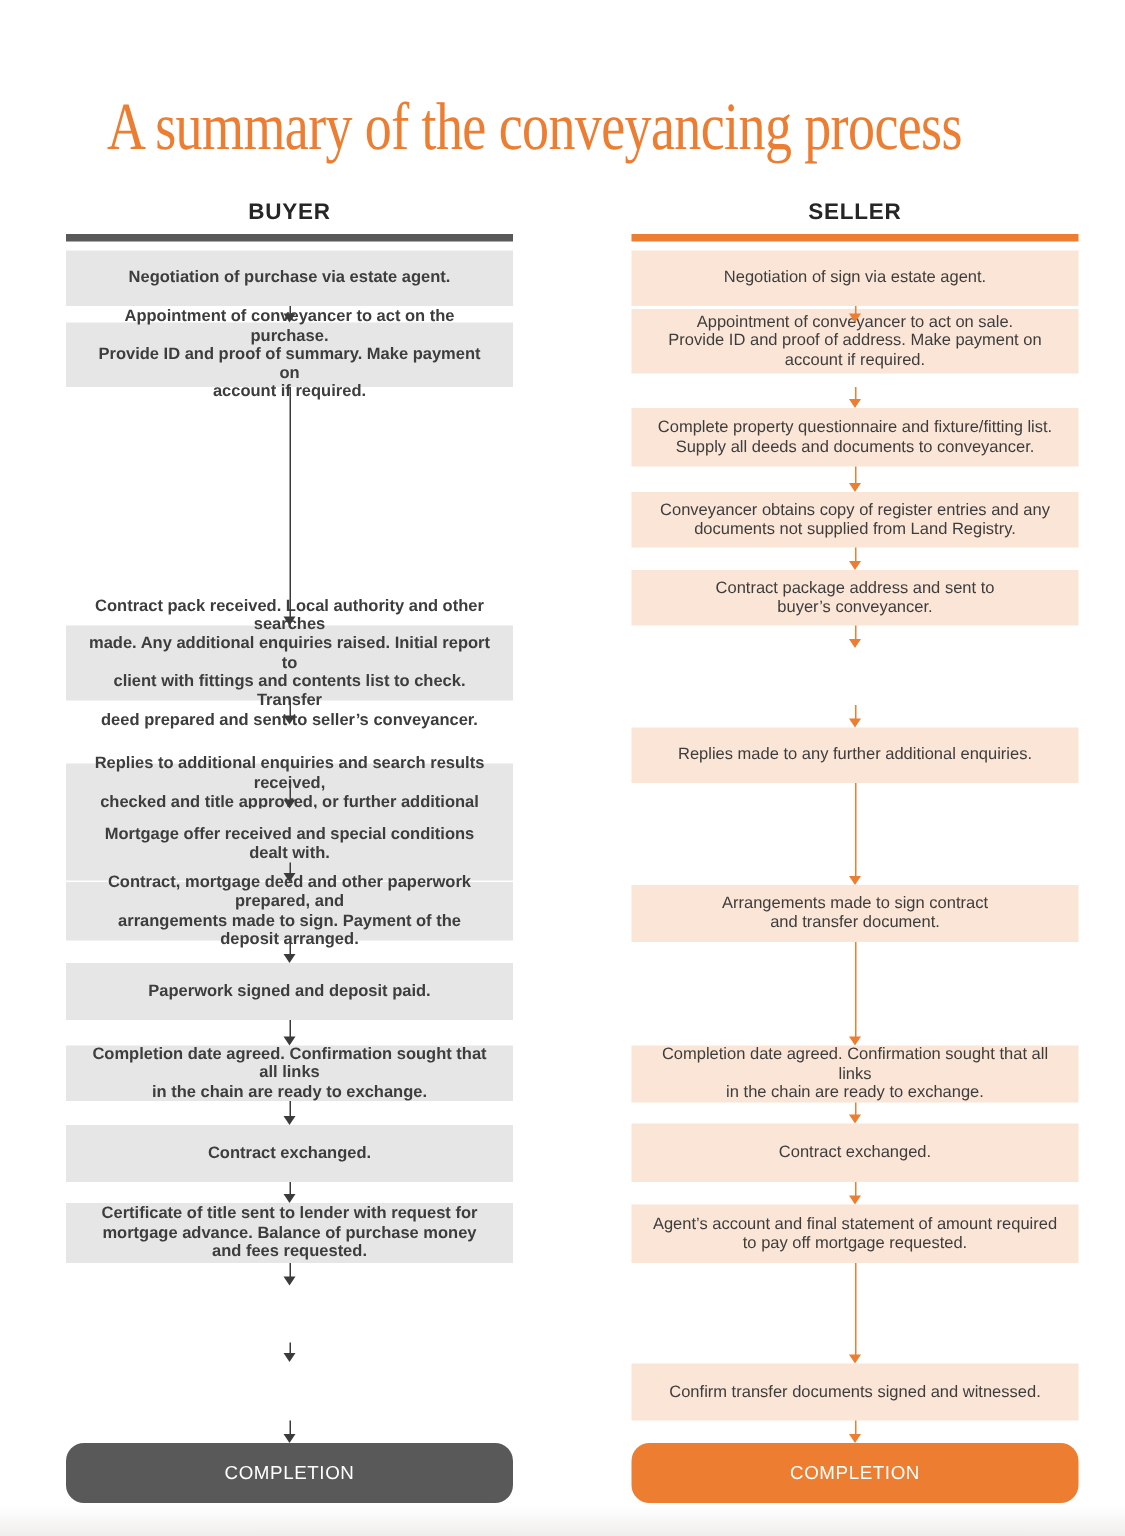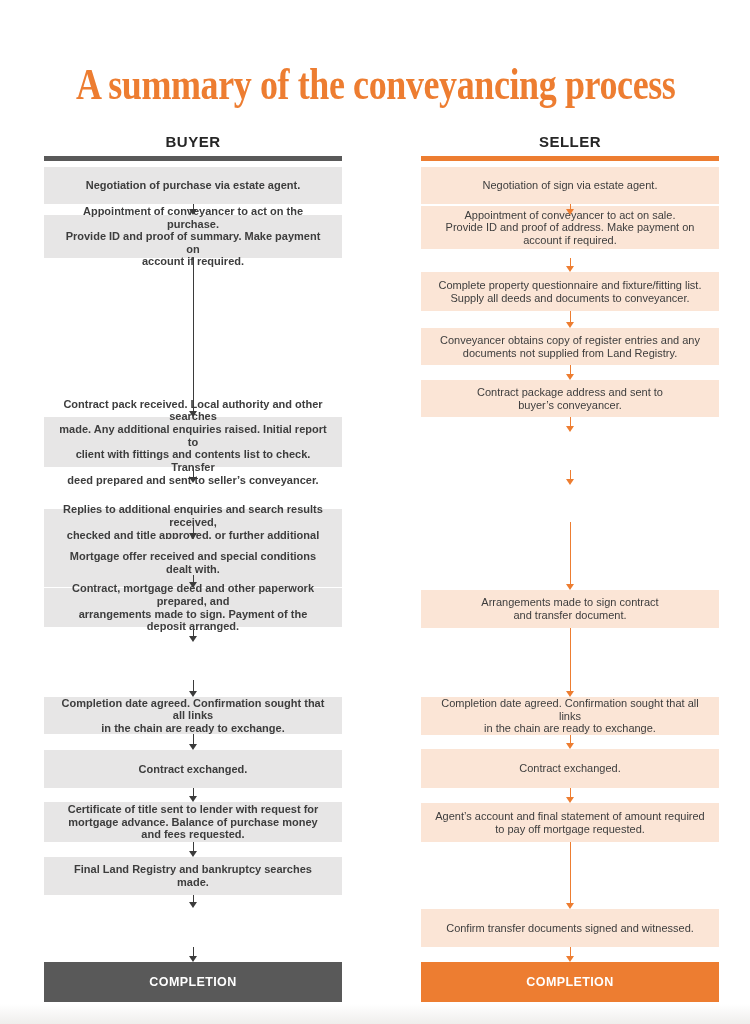--- a/index.html
+++ b/index.html
@@ -1,22 +1,22 @@
 <!DOCTYPE html>
 <html style="--accent-orange: #ED7D31; --dark-gray: #595959; --buyer-box-bg: #E7E6E6; --seller-box-bg: #FBE5D6;"><head>
 <meta charset="utf-8">
 <style>
   html,body{margin:0;padding:0;background:#ffffff;}
   .page{
     position:relative;width:750px;height:1024px;overflow:hidden;
     background:#ffffff;font-family:"Liberation Sans",sans-serif;
   }
   .title{
-    position:absolute;top:58px;left:0;width:750px;text-align:right;
-    font-family:"Liberation Serif",serif;font-weight:bold;margin:0;
+    position:absolute;top:58px;left:0;width:750px;text-align:left;
+    font-family:"Liberation Serif",serif;font-weight:normal;margin:0;
     font-size:45px;letter-spacing:-0.5px;color:var(--accent-orange,#ED7D31);
   }
   .title span{display:inline-block;transform:scaleX(0.8);transform-origin:center;}
   .col-label{
     position:absolute;top:133px;width:298px;text-align:center;
     font-size:15px;font-weight:bold;letter-spacing:0.5px;color:#262626;
   }
   .col-label.buyer{left:44px;}
   .col-label.seller{left:421px;}
   .rule{position:absolute;top:156px;height:5px;width:298px;}
@@ -24,22 +24,23 @@
   .rule.seller{left:421px;background:var(--accent-orange,#ED7D31);}
   .box{
     position:absolute;width:298px;box-sizing:border-box;padding:0 14px;
     display:flex;align-items:center;justify-content:center;
     text-align:center;font-size:11px;line-height:1.15;color:#3d3d3d;
     white-space:pre-line;
   }
   .box.buyer{left:44px;background:var(--buyer-box-bg,#E7E6E6);font-weight:bold;}
   .box.seller{left:421px;background:var(--seller-box-bg,#FBE5D6);}
   .box.completion{
-    font-weight:bold;font-size:12.5px;letter-spacing:0.4px;color:#ffffff;
+    font-weight:normal;font-size:12.5px;letter-spacing:0.4px;color:#ffffff;
     white-space:normal;
+    border-radius:12px;
   }
   .box.completion.buyer{background:var(--dark-gray,#595959);}
   .box.completion.seller{background:var(--accent-orange,#ED7D31);}
   .arrow{position:absolute;width:10px;transform:translateX(-50%);}
   .arrow.buyer{left:193px;color:#3b3b3b;}
   .arrow.seller{left:570px;color:var(--accent-orange,#ED7D31);}
   .arrow::before{
     content:"";position:absolute;left:50%;margin-left:-0.5px;top:0;bottom:4px;
     width:1px;background:currentColor;
   }
@@ -72,27 +73,27 @@
   <div class="box buyer" style="top:417px;height:50px">Contract pack received. Local authority and other searches
 made. Any additional enquiries raised. Initial report to
 client with fittings and contents list to check. Transfer
 deed prepared and sent to seller’s conveyancer.</div>
   <div class="box buyer" style="top:509px;height:39px">Replies to additional enquiries and search results received,
 checked and title approved, or further additional
 enquiries made.</div>
   <div class="box buyer" style="top:539px;height:48px">Mortgage offer received and special conditions dealt with.</div>
   <div class="box buyer" style="top:588px;height:39px">Contract, mortgage deed and other paperwork prepared, and
 arrangements made to sign. Payment of the deposit arranged.</div>
+  <div class="box buyer" style="top:642px;height:38px">Paperwork signed and deposit paid.</div>
   <div class="box buyer" style="top:697px;height:37px">Completion date agreed. Confirmation sought that all links
 in the chain are ready to exchange.</div>
   <div class="box buyer" style="top:750px;height:38px">Contract exchanged.</div>
   <div class="box buyer" style="top:802px;height:40px">Certificate of title sent to lender with request for
 mortgage advance. Balance of purchase money
 and fees requested.</div>
-  <div class="box buyer" style="top:857px;height:38px">Final Land Registry and bankruptcy searches made.</div>
   <div class="box buyer completion" style="top:962px;height:40px">COMPLETION</div>
 
   <div class="arrow buyer" style="top:204px;height:11px"></div>
   <div class="arrow buyer" style="top:258px;height:159px"></div>
   <div class="arrow buyer" style="top:467px;height:16px"></div>
   <div class="arrow buyer" style="top:522px;height:17px"></div>
   <div class="arrow buyer" style="top:575px;height:13px"></div>
   <div class="arrow buyer" style="top:627px;height:15px"></div>
   <div class="arrow buyer" style="top:680px;height:17px"></div>
   <div class="arrow buyer" style="top:734px;height:16px"></div>
@@ -104,20 +105,21 @@
   <div class="box seller" style="top:167px;height:37px">Negotiation of sign via estate agent.</div>
   <div class="box seller" style="top:206px;height:43px">Appointment of conveyancer to act on sale.
 Provide ID and proof of address. Make payment on
 account if required.</div>
   <div class="box seller" style="top:328px;height:37px">Conveyancer obtains copy of register entries and any
 documents not supplied from Land Registry.</div>
   <div class="box seller" style="top:272px;height:39px">Complete property questionnaire and fixture/fitting list.
 Supply all deeds and documents to conveyancer.</div>
   <div class="box seller" style="top:380px;height:37px">Contract package address and sent to
 buyer’s conveyancer.</div>
+  <div class="box seller" style="top:485px;height:37px">Replies made to any further additional enquiries.</div>
   <div class="box seller" style="top:590px;height:38px">Arrangements made to sign contract
 and transfer document.</div>
   <div class="box seller" style="top:697px;height:38px">Completion date agreed. Confirmation sought that all links
 in the chain are ready to exchange.</div>
   <div class="box seller" style="top:749px;height:39px">Contract exchanged.</div>
   <div class="box seller" style="top:909px;height:38px">Confirm transfer documents signed and witnessed.</div>
   <div class="box seller" style="top:803px;height:39px">Agent’s account and final statement of amount required
 to pay off mortgage requested.</div>
   <div class="box seller completion" style="top:962px;height:40px">COMPLETION</div>
 

